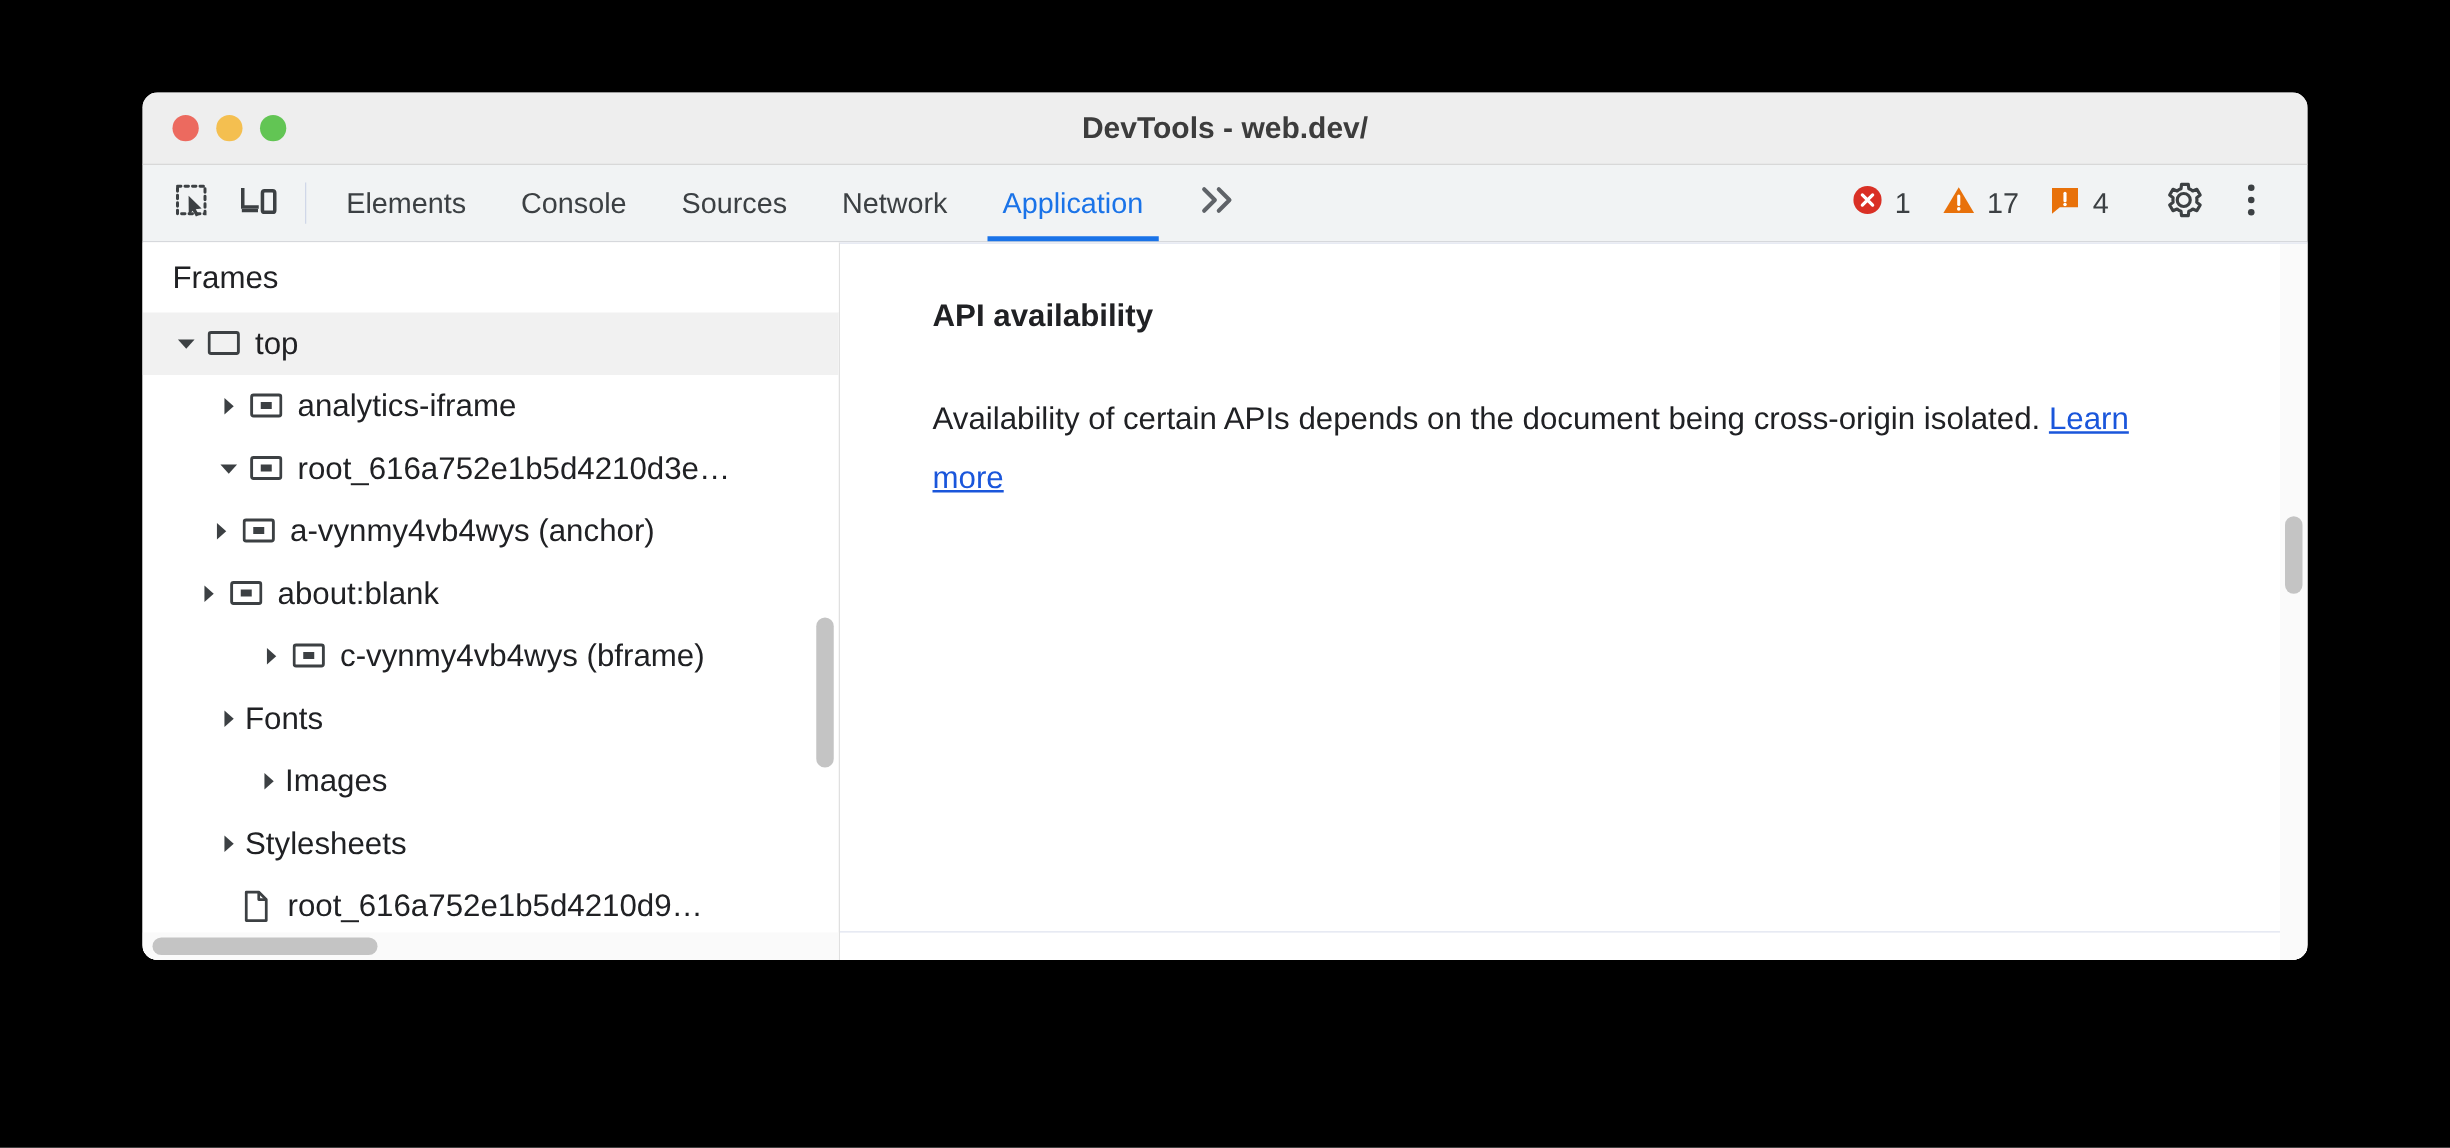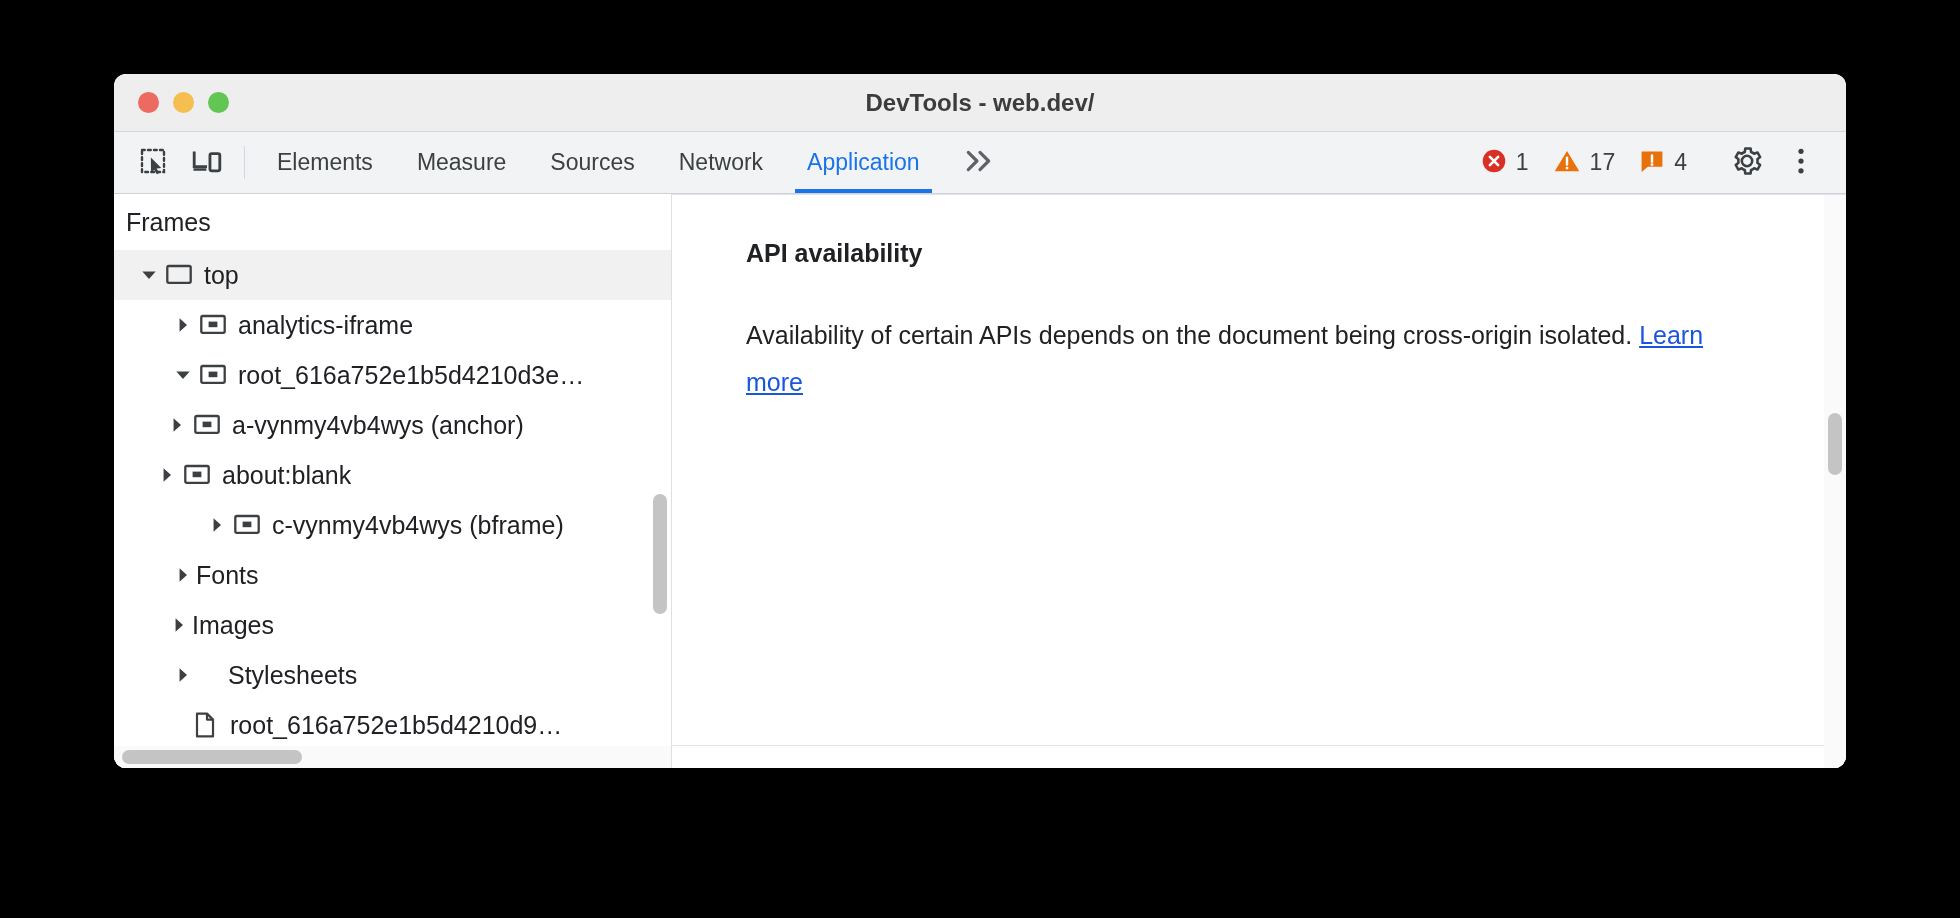--- a/index.html
+++ b/index.html
@@ -123,21 +123,21 @@
     width: 558px;
     flex: 0 0 558px;
     background: #fff;
     border-right: 1px solid #e0e0e0;
     position: relative;
     overflow: hidden;
   }
   #sidebar-header {
     height: 56px;
     display: flex; align-items: center;
-    padding-left: 12px;
+    padding-left: 24px;
     font-size: 25px;
     color: #202124;
     background: #fff;
   }
   .tree-row {
     height: 50px;
     display: flex;
     align-items: center;
     white-space: nowrap;
     font-size: 25px;
@@ -288,21 +288,21 @@
         </svg>
       </span>
     </div>
 
     <div class="tb-sep"></div>
 
     <div class="tab">
       <span>Elements</span>
     </div>
     <div class="tab">
-      <span>Measure</span>
+      <span>Console</span>
     </div>
     <div class="tab">
       <span>Sources</span>
     </div>
     <div class="tab">
       <span>Network</span>
     </div>
     <div class="tab active">
       <span>Application</span>
     </div>
@@ -470,29 +470,29 @@
             <span class="tree-label">c-vynmy4vb4wys (bframe)</span>
           </div>
           <div class="tree-row" style="padding-left: 56px;">
             <span class="twisty">
               <svg width="16" height="16" viewBox="0 0 12 12">
                 <path d="M3.4 1 L9 6 L3.4 11 Z" fill="#3c4043"></path>
               </svg>
             </span>
             <span class="tree-label">Fonts</span>
           </div>
-          <div class="tree-row" style="padding-left: 52px;">
+          <div class="tree-row" style="padding-left: 88px;">
             <span class="twisty">
               <svg width="16" height="16" viewBox="0 0 12 12">
                 <path d="M3.4 1 L9 6 L3.4 11 Z" fill="#3c4043"></path>
               </svg>
             </span>
             <span class="tree-label">Images</span>
           </div>
-          <div class="tree-row" style="padding-left: 56px; gap: 32px;">
+          <div class="tree-row" style="padding-left: 56px;">
             <span class="twisty">
               <svg width="16" height="16" viewBox="0 0 12 12">
                 <path d="M3.4 1 L9 6 L3.4 11 Z" fill="#3c4043"></path>
               </svg>
             </span>
             <span class="tree-label">Stylesheets</span>
           </div>
           <div class="tree-row" style="padding-left: 48px;">
             <span class="twisty"></span>
             <span class="frame-ico">

